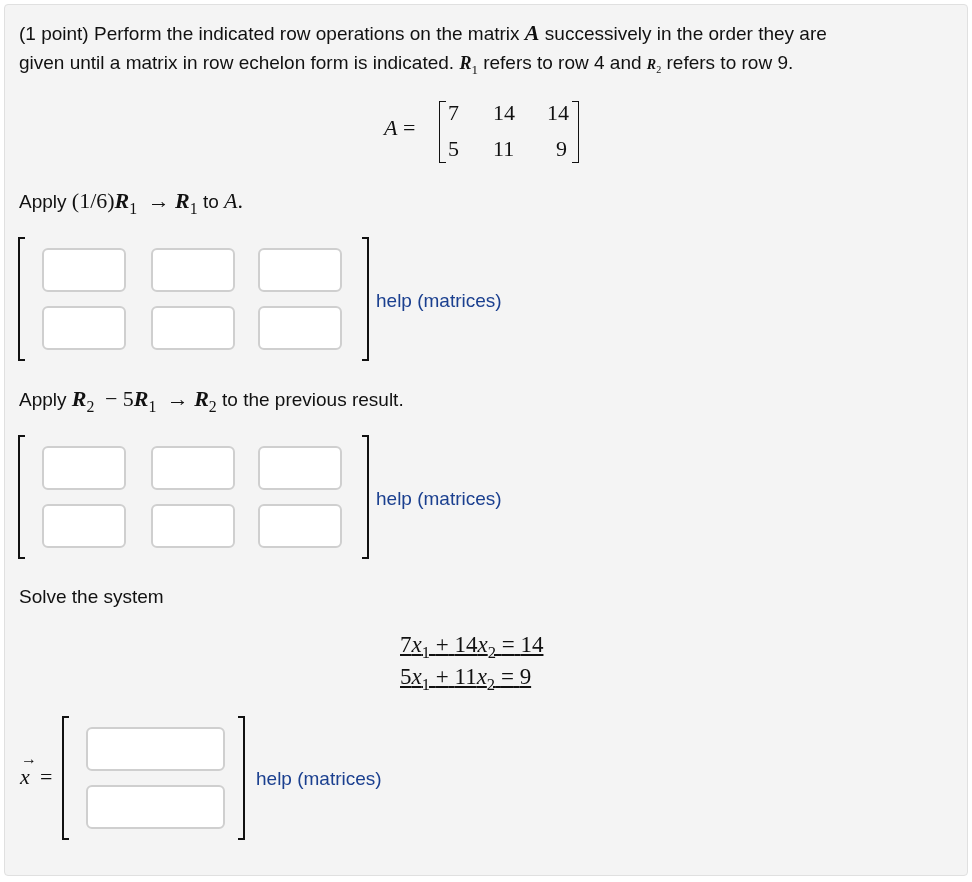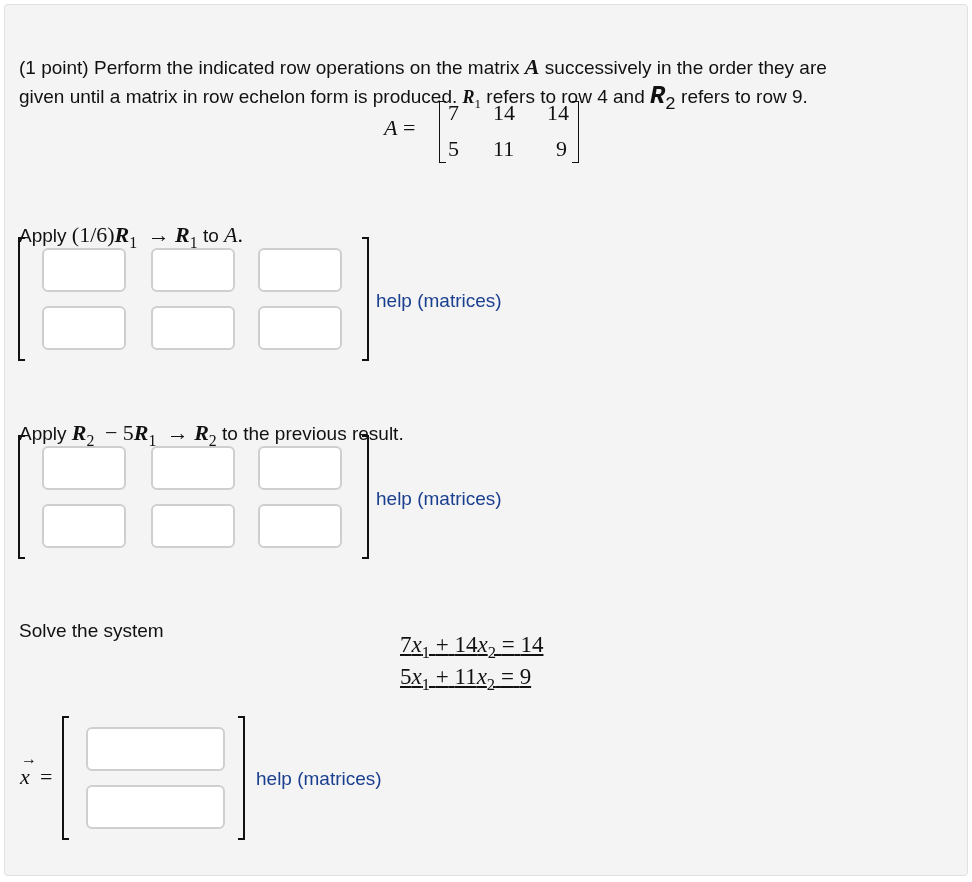--- a/index.html
+++ b/index.html
@@ -2,21 +2,21 @@
 <html><head>
   <meta charset="utf-8">
   <style>
     html, body { margin: 0; padding: 0; background: #ffffff; }
     body { width: 972px; height: 882px; position: relative; overflow: hidden;
            font-family: "Liberation Sans", sans-serif; color: #111; }
     .panel { position: absolute; left: 4px; top: 4px; width: 964px; height: 872px;
              background: #f4f4f4; border: 1px solid #e0e0e0; border-radius: 4px;
              box-sizing: border-box; }
     .abs { position: absolute; }
-    .text { font-size: 19px; line-height: 29px; white-space: nowrap; margin-top: 34px; }
+    .text { font-size: 19px; line-height: 29px; white-space: nowrap; }
     .math { font-family: "Liberation Serif", "DejaVu Serif", serif; }
     .mi { font-family: "Liberation Serif", "DejaVu Serif", serif; font-style: italic; }
     .mb { font-family: "Liberation Serif", "DejaVu Serif", serif; font-style: italic; font-weight: bold; }
     sub { font-size: 0.72em; vertical-align: -0.35em; line-height: 0; font-style: normal; font-weight: normal; }
     .mtext { font-size: 22px; }
 
     
     .amat { position: absolute; }
     .bracket-l, .bracket-r { position: absolute; width: 7px; border-top: 2px solid #111;
              border-bottom: 2px solid #111; box-sizing: border-box; }
@@ -33,21 +33,21 @@
   </style>
 </head>
 <body>
 
 <div class="panel"></div>
 
 <div class="abs text" style="left:19px; top:18px;">
   <span>(1 point) Perform the indicated row operations on the matrix </span><span class="mb" style="font-size:22px;">A</span><span> successively in the order they are</span>
 </div>
 <div class="abs text" style="left:19px; top:48px;">
-  <span>given until a matrix in row echelon form is produced. </span><span class="mb" style="font-size:18px;"><span>R</span><sub>1</sub></span><span> refers to row 4 and </span><span class="mb" style="font-size:25px;font-family:Liberation Mono, monospace;"><span>R</span><sub>2</sub></span><span> refers to row 9.</span>
+  <span>given until a matrix in row echelon form is indicated. </span><span class="mb" style="font-size:18px;"><span>R</span><sub>1</sub></span><span> refers to row 4 and </span><span class="mb" style="font-size:14px;"><span>R</span><sub>2</sub></span><span> refers to row 9.</span>
 </div>
 
 <div class="abs math" style="left:384px; top:98px; width:210px; height:70px;">
   <span class="abs" style="left:0; top:17px; font-size:22px;"><span class="mi">A</span> <span>=</span></span>
   <div class="abs" style="left:55px; top:3px; width:6px; height:60px; border-left:1.5px solid #111; border-top:1.5px solid #111; border-bottom:1.5px solid #111;"></div>
   <div class="abs" style="left:188px; top:3px; width:6px; height:60px; border-right:1.5px solid #111; border-top:1.5px solid #111; border-bottom:1.5px solid #111;"></div>
   <span class="abs" style="left:64px; top:2px; font-size:22px;">7</span>
   <span class="abs" style="left:109px; top:2px; font-size:22px;">14</span>
   <span class="abs" style="left:163px; top:2px; font-size:22px;">14</span>
   <span class="abs" style="left:64px; top:38px; font-size:22px;">5</span>

